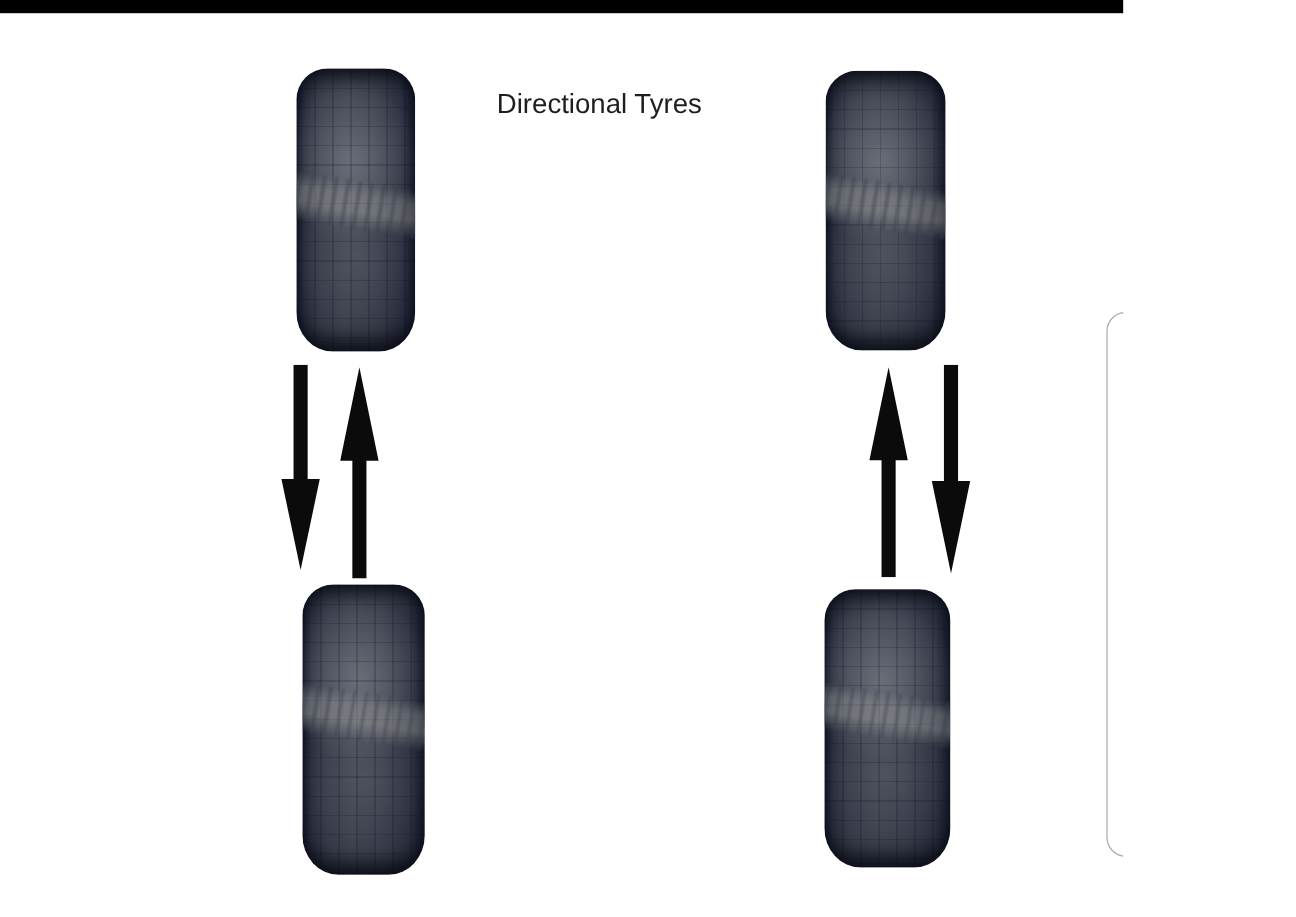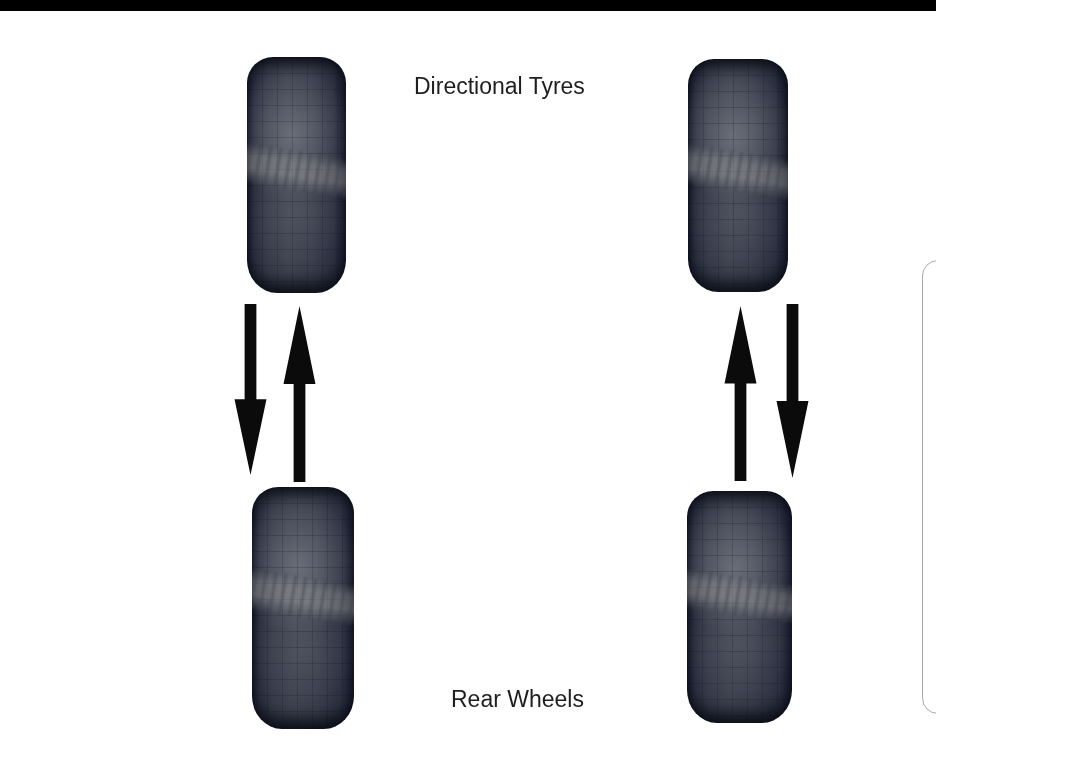--- a/index.html
+++ b/index.html
@@ -105,21 +105,20 @@
     </svg>
   </div>
 
   <div class="tyre rl">
     <div class="band"></div>
   </div>
   <div class="tyre rr">
     <div class="band"></div>
   </div>
 
-  <div class="caption rear">Rear Wheels</div>
 
   <div class="edge-panel"></div>
 
   <div>
     <div class="spark s1"></div>
     <div class="spark s2"></div>
     <div class="spark s3"></div>
     <div class="spark s4"></div>
     <div class="spark s5"></div>
   </div>

